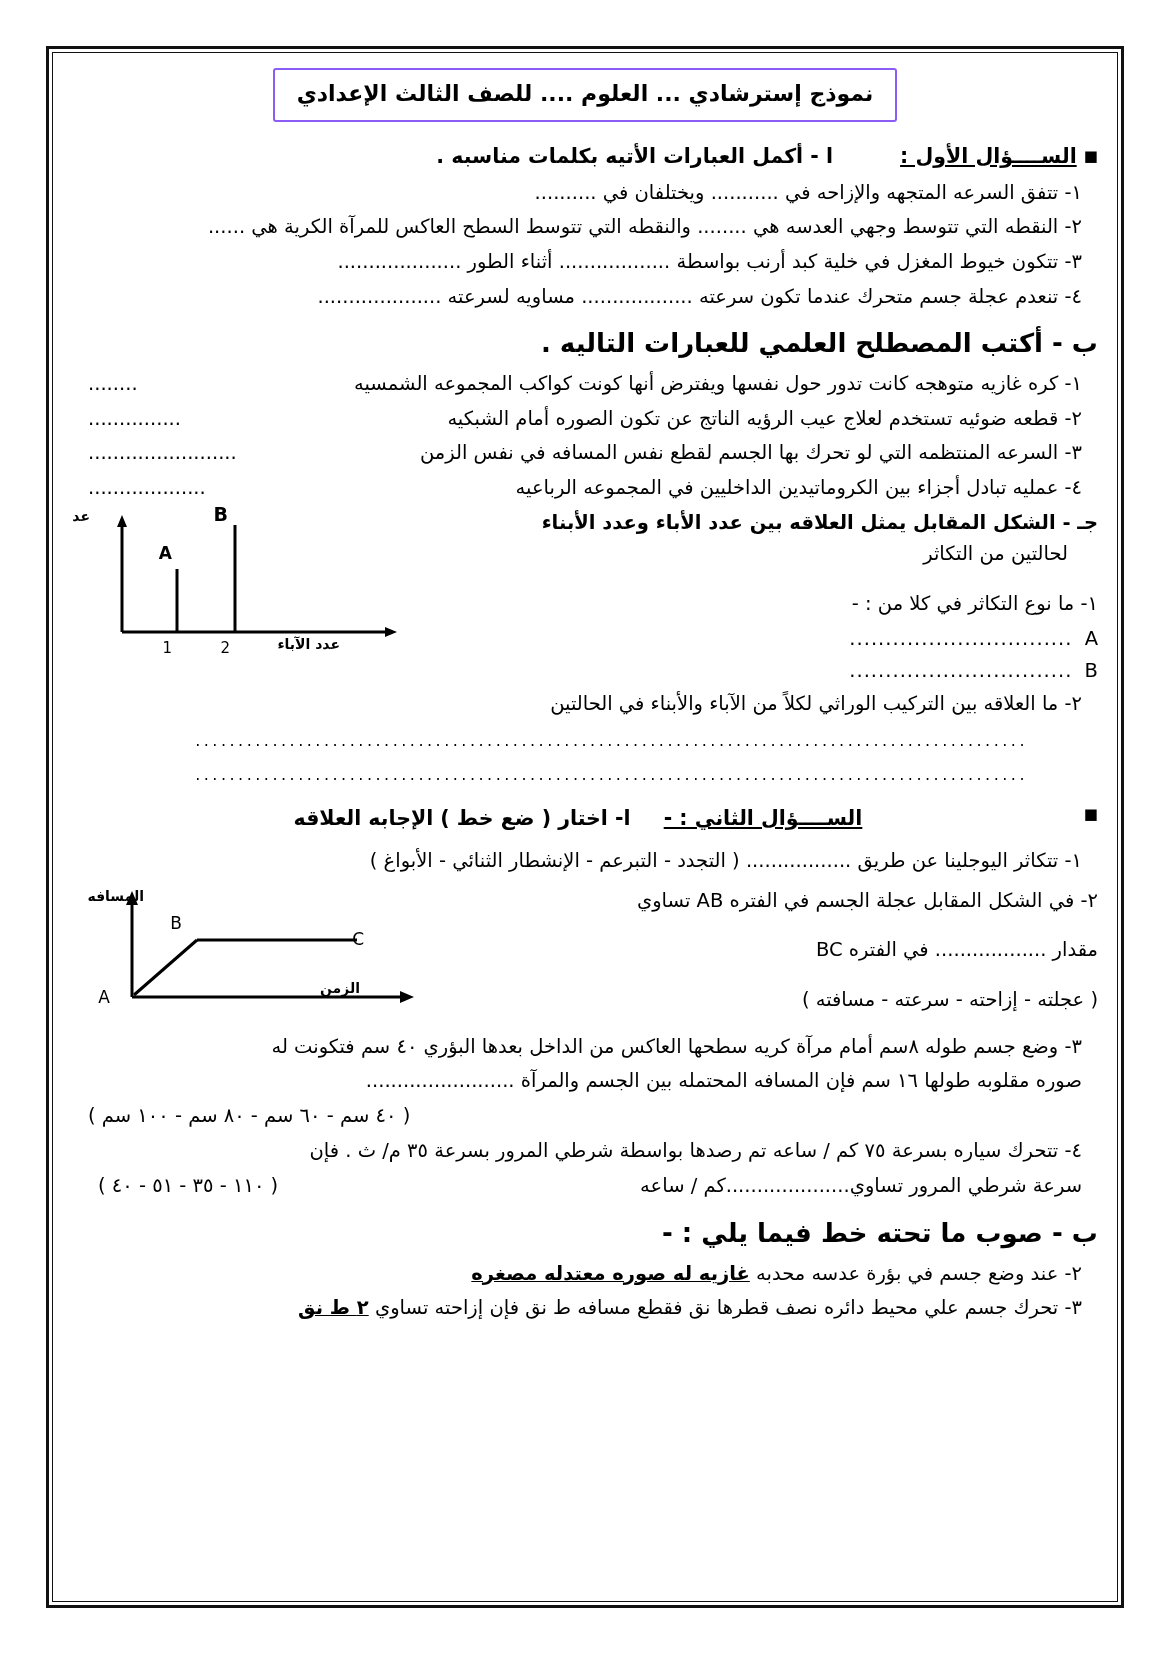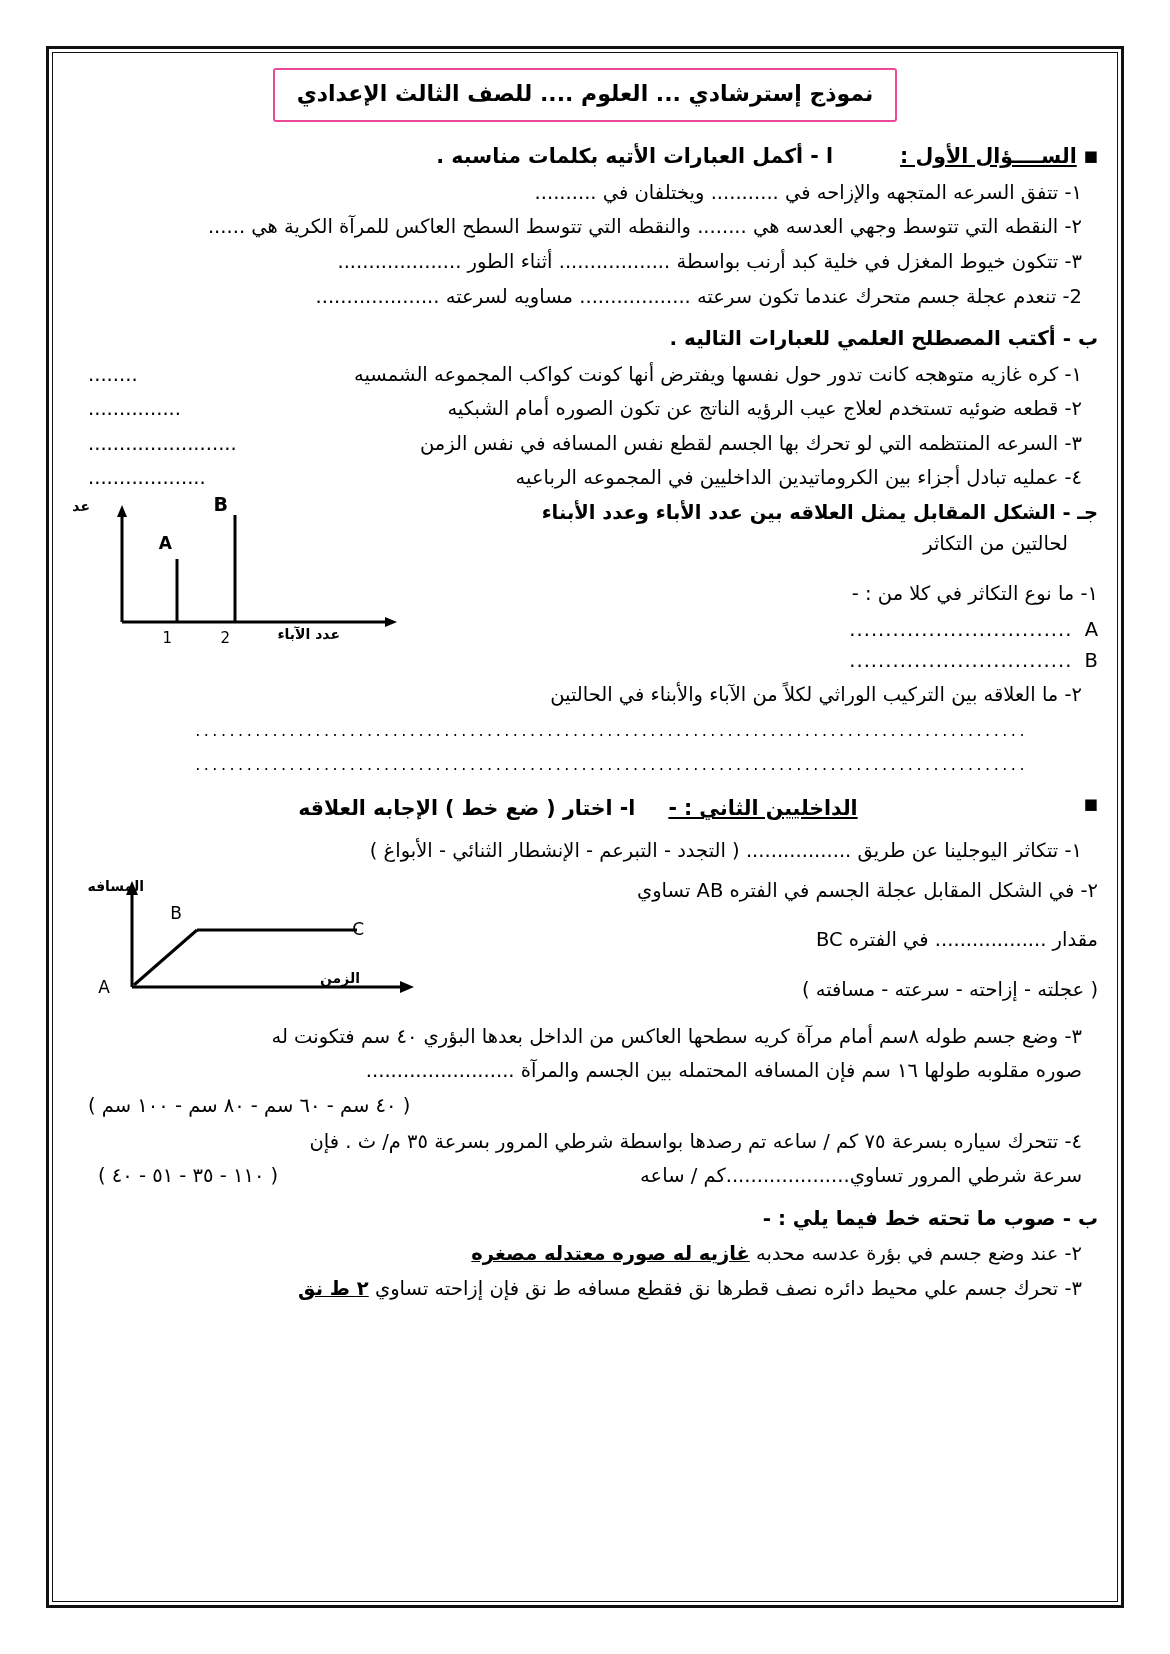--- a/index.html
+++ b/index.html
@@ -16,32 +16,32 @@
     position:absolute;left:52px;top:52px;right:52px;bottom:52px;
     border:1px solid #111;box-sizing:border-box;
   }
   .content{
     position:absolute;left:72px;top:62px;right:72px;bottom:60px;
     box-sizing:border-box;
     font-size:19.5px;line-height:1.62;color:#000;
     text-align:right;
   }
   .title-box{
-    border:2px solid #ec4899;border-radius:3px;
+    border:2px solid #8b5cf6;border-radius:3px;
     display:inline-block;padding:6px 22px 8px 22px;
     font-weight:bold;font-size:22px;letter-spacing:0;
     margin:6px 0 10px 0;
   }
   .title-wrap{text-align:center;}
   .q-head{font-weight:bold;font-size:20.5px;margin:8px 0 4px 0;}
   .q-head .bullet{font-size:15px;vertical-align:2px;}
   .u{text-decoration:underline;}
   .b{font-weight:bold;}
   .line{margin:3px 16px;}
-  .sub-head{font-weight:bold;margin:10px 0 4px 0;font-size:20px;}
+  .sub-head{font-weight:bold;margin:10px 0 4px 0;font-size:26px;}
   .dots{letter-spacing:1px;}
   .two-col{position:relative;min-height:150px;}
   .fig-left{position:absolute;left:0;top:0;}
   .txt-right{margin-left:380px;}
   .center-dots{display:block;margin:8px 70px 0 70px;letter-spacing:3.5px;font-size:16px;}
   svg text{font-family:"DejaVu Sans", sans-serif;}
 </style>
 </head>
 <body>
 
@@ -57,21 +57,21 @@
 
     <div class="q-head">
       <span class="bullet">■</span>
       <span class="u">الســــؤال الأول :</span>
       <span style="padding-right:60px">ا - أكمل العبارات الأتيه بكلمات مناسبه .</span>
     </div>
 
     <div class="line">١- تتفق السرعه المتجهه والإزاحه في ........... ويختلفان في ..........</div>
     <div class="line">٢- النقطه التي تتوسط وجهي العدسه هي ........ والنقطه التي تتوسط السطح العاكس للمرآة الكرية هي ......</div>
     <div class="line">٣- تتكون خيوط المغزل في خلية كبد أرنب بواسطة .................. أثناء الطور ....................</div>
-    <div class="line">2- تنعدم عجلة جسم متحرك عندما تكون سرعته .................. مساويه لسرعته ....................</div>
+    <div class="line">٤- تنعدم عجلة جسم متحرك عندما تكون سرعته .................. مساويه لسرعته ....................</div>
 
     <div class="sub-head">ب - أكتب المصطلح العلمي للعبارات التاليه .</div>
 
     <div class="line">
       <span style="float:left">........</span>
       <span>١- كره غازيه متوهجه كانت تدور حول نفسها ويفترض أنها كونت كواكب المجموعه الشمسيه</span>
     </div>
     <div class="line">
       <span style="float:left">...............</span>
       <span>٢- قطعه ضوئيه تستخدم لعلاج عيب الرؤيه الناتج عن تكون الصوره أمام الشبكيه</span>
@@ -121,21 +121,21 @@
         </div>
       </div>
     </div>
 
     <div class="line" style="margin-top:2px">٢- ما العلاقه بين التركيب الوراثي لكلاً من الآباء والأبناء في الحالتين</div>
     <div class="center-dots">.................................................................................................</div>
     <div class="center-dots">.................................................................................................</div>
 
     <div class="q-head" style="text-align:center;margin-top:14px">
       <span class="bullet" style="float:right">■</span>
-      <span class="u">الداخليين الثاني : -</span>
+      <span class="u">الســــؤال الثاني : -</span>
       <span style="padding-right:26px">ا-  اختار ( ضع خط ) الإجابه العلاقه</span>
     </div>
 
     <div class="line" style="margin-top:10px">١- تتكاثر اليوجلينا عن طريق ................. ( التجدد - التبرعم - الإنشطار الثنائي - الأبواغ )</div>
 
     <div class="two-col" style="min-height:140px;margin-top:8px">
       <div class="fig-left">
         <svg width="380" height="140" viewBox="0 0 380 140">
           <line x1="60" y1="18" x2="60" y2="112" stroke="#000" stroke-width="3"></line>
           <polygon points="60,6 54,20 66,20" fill="#000"></polygon>

